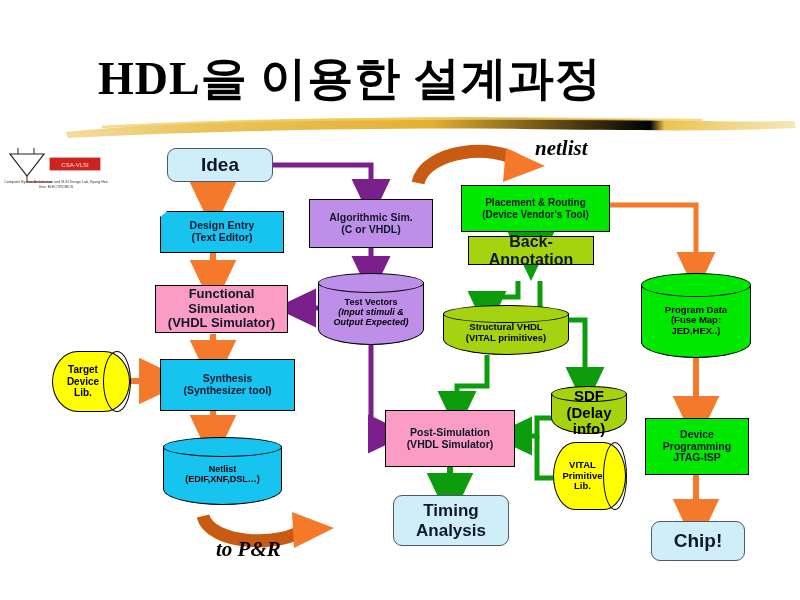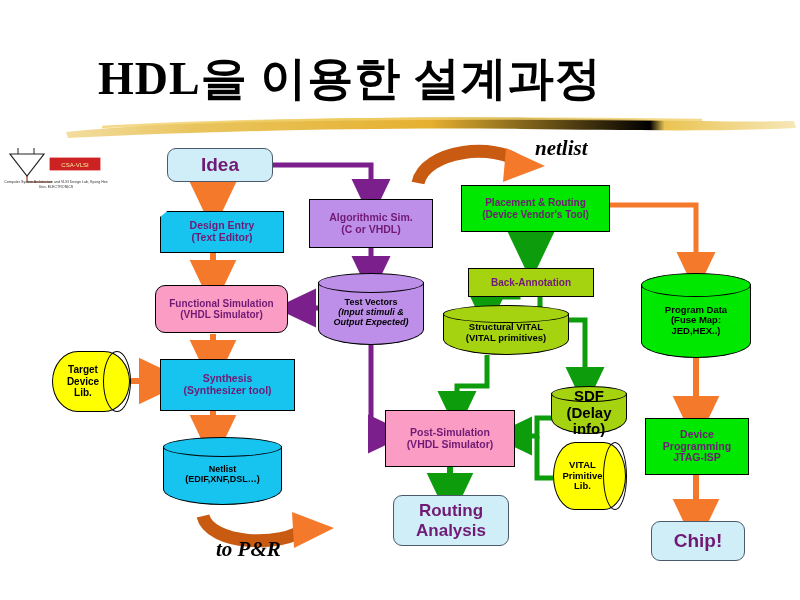--- a/index.html
+++ b/index.html
@@ -21,21 +21,21 @@
   .lab-logo{position:absolute;left:4px;top:142px;width:104px;height:56px;}
   .lab-cap{
     position:absolute;left:4px;top:180px;width:104px;
     font-size:3.6px;line-height:5px;color:#333;text-align:center;
     font-family:"Liberation Sans",sans-serif;
   }
 
   
   .node{position:absolute;box-sizing:border-box;display:flex;
         align-items:center;justify-content:center;text-align:center;
-        font-weight:bold;color:#701a75;line-height:1.12;}
+        font-weight:bold;color:#0f172a;line-height:1.12;}
   .rect{border:1.2px solid #000;}
   .rounded{border-radius:9px;border:1.2px solid #4a5a6a;}
   .lbl{padding:0 3px;}
 
   
   .c-cyanlight{background:#cfeef7;}
   .c-cyan{background:#16c4ef;}
   .c-pink{background:#fa9cc4;}
   .c-purple{background:#bd8fe8;}
   .c-yellow{background:#ffff00;}
@@ -161,21 +161,21 @@
     <span class="lbl">Idea</span>
   </div>
 
   <div class="node rect c-cyan flag" style="left:160px;top:211px;width:124px;height:42px;font-size:10.5px;">
     <div>
       <div>Design Entry</div>
       <div>(Text Editor)</div>
     </div>
   </div>
 
-  <div class="node rect c-pink" style="left:155px;top:285px;width:133px;height:48px;font-size:10px;border-radius:10px;">
+  <div class="node rect c-pink" style="left:155px;top:285px;width:133px;height:48px;font-size:13px;">
     <div>
       <div>Functional Simulation</div>
       <div>(VHDL Simulator)</div>
     </div>
   </div>
 
   <div class="hcyl" style="left:52px;top:351px;width:78px;height:61px;">
     <div class="body c-yellow"></div>
     <div class="cap c-yellow"></div>
     <div class="txt">
@@ -226,42 +226,42 @@
 
   <div class="node rect c-pink" style="left:385px;top:410px;width:130px;height:57px;font-size:10.5px;">
     <div>
       <div>Post-Simulation</div>
       <div>(VHDL Simulator)</div>
     </div>
   </div>
 
   <div class="node rounded c-cyanlight" style="left:393px;top:495px;width:116px;height:51px;font-size:17px;">
     <div>
-      <div>Routing</div>
+      <div>Timing</div>
       <div>Analysis</div>
     </div>
   </div>
 
   <div class="node rect c-green" style="left:461px;top:185px;width:149px;height:47px;font-size:10px;">
     <div>
       <div>Placement &amp; Routing</div>
       <div>(Device Vendor's Tool)</div>
     </div>
   </div>
 
-  <div class="node rect c-ygreen" style="left:468px;top:268px;width:126px;height:29px;font-size:10px;">
+  <div class="node rect c-ygreen" style="left:468px;top:236px;width:126px;height:29px;font-size:16px;">
     <span class="lbl">Back-Annotation</span>
   </div>
 
   <div class="cyl" style="left:443px;top:305px;width:126px;height:50px;">
     <div class="body c-ygreen" style="top:8px;"></div>
     <div class="top c-ygreen" style="height:16px;"></div>
     <div class="txt" style="font-size:9.5px;">
       <div>
-        <div>Structural VITAL</div>
+        <div>Structural VHDL</div>
         <div>(VITAL primitives)</div>
       </div>
     </div>
   </div>
 
   <div class="cyl" style="left:551px;top:386px;width:76px;height:48px;">
     <div class="body c-ygreen" style="top:7px;"></div>
     <div class="top c-ygreen" style="height:14px;"></div>
     <div class="txt" style="font-size:15px;">
       <div>

